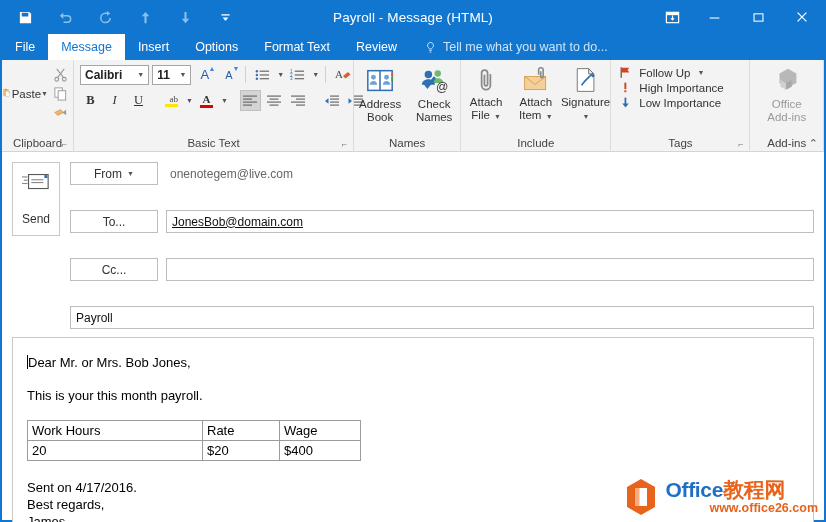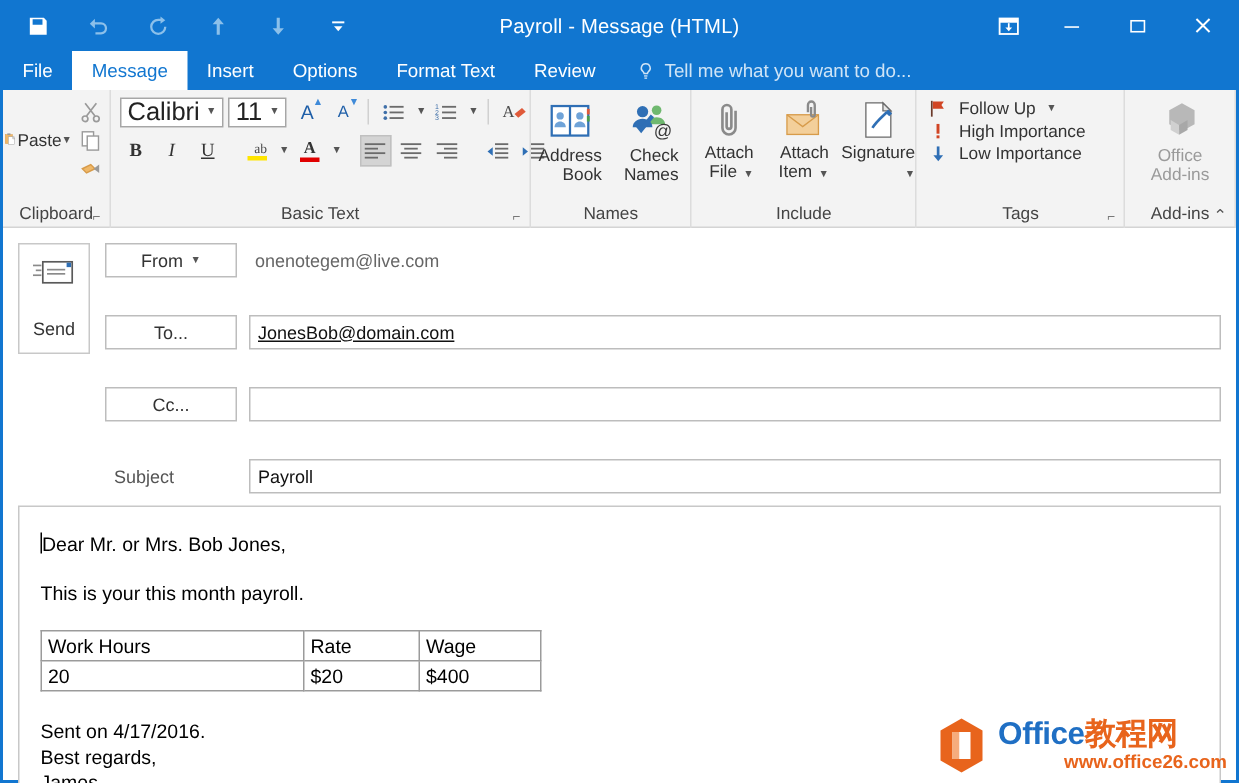--- a/index.html
+++ b/index.html
@@ -97,21 +97,21 @@
   
   .g-basictext{width:280px;}
   .bt-rows{display:flex;flex-direction:column;gap:5px;padding-left:6px;width:100%;
            box-sizing:border-box;}
   .bt-row{display:flex;align-items:center;gap:3px;}
   .combo{
     height:20px;border:1px solid #a6a6a6;background:#fff;
     display:flex;align-items:center;box-sizing:border-box;
   }
   .combo .cv{
-    font-size:17px;color:#222;padding:0 4px;flex:1;white-space:nowrap;overflow:hidden;
+    font-size:12px;color:#222;padding:0 4px;flex:1;white-space:nowrap;overflow:hidden;font-weight:bold;
   }
   .combo .carr{font-size:7px;color:#555;padding-right:4px;}
   .font-combo{width:78px;}
   .size-combo{width:44px;}
   .ic-btn{
     min-width:21px;height:21px;display:flex;align-items:center;justify-content:center;
     font-size:12.5px;color:#333;position:relative;
   }
   .ic-btn.pressed{background:#d4d4d4;border:1px solid #c0c0c0;box-sizing:border-box;}
   .vsep{width:1px;height:17px;background:#d0d0d0;margin:0 3px;}
@@ -121,21 +121,21 @@
   .swatch{height:3px;width:13px;margin-top:0px;}
   .mini-caret{font-size:7px;color:#555;margin-left:1px;}
 
   
   .g-names{width:108px;}
   .names-inner{display:flex;justify-content:center;width:100%;gap:2px;}
   .bigbtn{
     width:52px;display:flex;flex-direction:column;align-items:center;
     text-align:center;padding-top:2px;
   }
-  .bigbtn .lbl{font-size:11.5px;color:#333;line-height:12.5px;margin-top:2px;text-align:right;}
+  .bigbtn .lbl{font-size:11.5px;color:#333;line-height:12.5px;margin-top:2px;}
 
   
   .g-include{width:150px;}
   .include-inner{display:flex;justify-content:center;width:100%;}
 
   
   .g-tags{width:140px;}
   .tags-inner{
     display:flex;flex-direction:column;justify-content:center;
     gap:2px;padding-left:8px;padding-top:2px;width:100%;box-sizing:border-box;
@@ -653,21 +653,20 @@
       </div>
       <div class="frow">
         <div class="fbtn">
           <span>Cc...</span>
         </div>
         <div class="fbox">
           <span></span>
         </div>
       </div>
       <div class="frow">
-        <div class="flabel">Subject</div>
         <div class="fbox">
           <span>Payroll</span>
         </div>
       </div>
     </div>
   </div>
 
   <div class="bodyarea">
     <div class="bodytext">
       <p class="p-greet"><span class="caret-bar"></span><span>Dear Mr. or Mrs. Bob Jones,</span></p>

